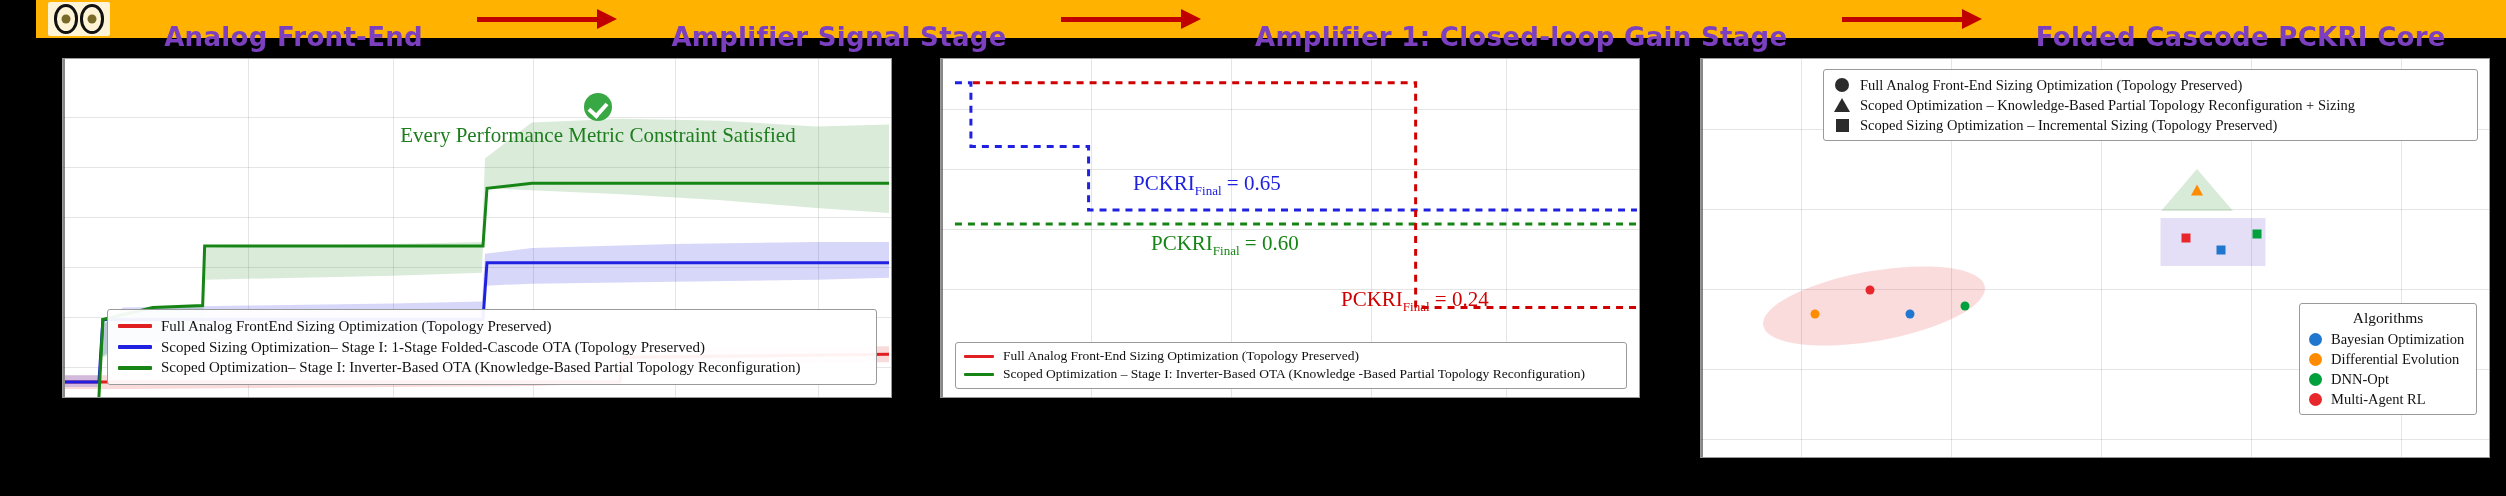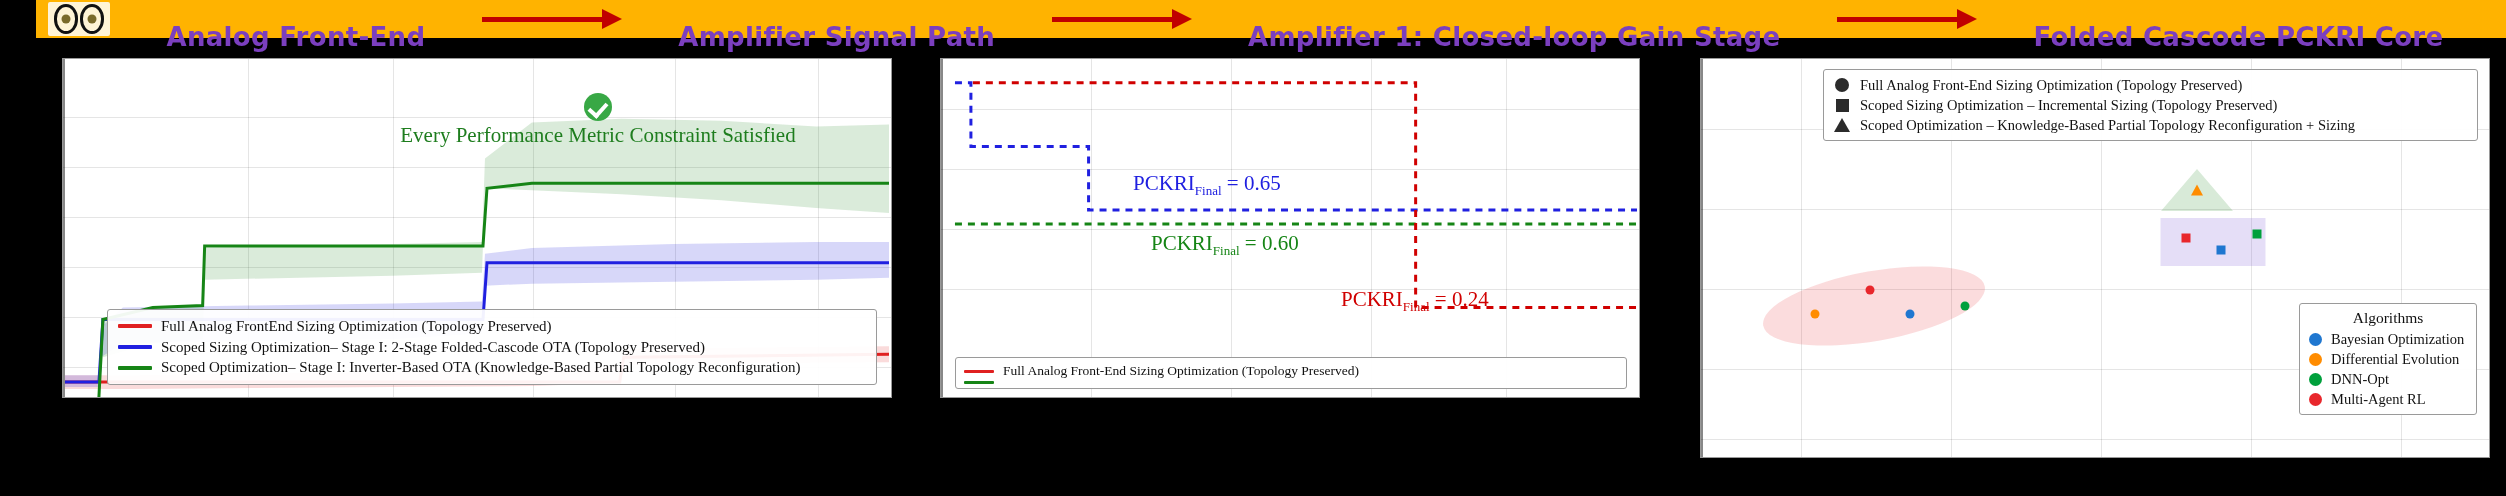--- a/index.html
+++ b/index.html
@@ -89,21 +89,21 @@
   <div class="eyes-badge">
     <div class="eye"></div>
     <div class="eye"></div>
   </div>
   <div class="chain">
     <span class="node">Analog Front-End</span>
     <span class="arrow">
         <span class="shaft"></span>
         <span class="head"></span>
       </span>
-    <span class="node">Amplifier Signal Path</span>
+    <span class="node">Amplifier Signal Stage</span>
     <span class="arrow">
         <span class="shaft"></span>
         <span class="head"></span>
       </span>
     <span class="node">Amplifier 1: Closed-loop Gain Stage</span>
     <span class="arrow">
         <span class="shaft"></span>
         <span class="head"></span>
       </span>
     <span class="node">Folded Cascode PCKRI Core</span>
@@ -155,21 +155,21 @@
         <div class="ok-text">Every Performance Metric Constraint Satisfied</div>
       </div>
 
       <div class="legend" id="legend-left">
         <div class="legend-row">
           <span class="lline" style="background:#E02020"></span>
           <span class="ltext">Full Analog FrontEnd Sizing Optimization (Topology Preserved)</span>
         </div>
         <div class="legend-row">
           <span class="lline" style="background:#2020E0"></span>
-          <span class="ltext">Scoped Sizing Optimization– Stage I: 2‐Stage Folded‐Cascode OTA (Topology Preserved)</span>
+          <span class="ltext">Scoped Sizing Optimization– Stage I: 1‐Stage Folded‐Cascode OTA (Topology Preserved)</span>
         </div>
         <div class="legend-row">
           <span class="lline" style="background:#168516"></span>
           <span class="ltext">Scoped Optimization– Stage I: Inverter‐Based OTA (Knowledge‐Based Partial Topology Reconfiguration)</span>
         </div>
       </div>
     </div>
   </div>
 
   <div class="panel" id="panel-mid">
@@ -200,20 +200,21 @@
         <span>PCKRI</span><sub>Final</sub><span> = 0.24</span>
       </div>
 
       <div class="legend" id="legend-mid">
         <div class="legend-row">
           <span class="lline" style="background:#E02020"></span>
           <span class="ltext">Full Analog Front-End Sizing Optimization (Topology Preserved)</span>
         </div>
         <div class="legend-row">
           <span class="lline" style="background:#168516"></span>
+          <span class="ltext">Scoped Optimization – Stage I: Inverter-Based OTA (Knowledge -Based Partial Topology Reconfiguration)</span>
         </div>
       </div>
     </div>
   </div>
 
   <div class="panel" id="panel-right">
     <div class="plotarea">
       <div class="axis-l"></div>
       <div class="gridv" style="left:100px"></div>
         <div class="gridv" style="left:250px"></div>
@@ -245,30 +246,30 @@
 
       <div class="legend" id="legend-markers">
         <div class="legend-row">
           <span class="mk">
               <span class="mk-circle"></span>
             </span>
           <span class="ltext">Full Analog Front-End Sizing Optimization (Topology Preserved)</span>
         </div>
         <div class="legend-row">
           <span class="mk">
+              <span class="mk-tri"></span>
+            </span>
+          <span class="ltext">Scoped Optimization – Knowledge-Based Partial Topology Reconfiguration + Sizing</span>
+        </div>
+        <div class="legend-row">
+          <span class="mk">
               <span class="mk-square"></span>
             </span>
           <span class="ltext">Scoped Sizing Optimization – Incremental Sizing (Topology Preserved)</span>
         </div>
-        <div class="legend-row">
-          <span class="mk">
-              <span class="mk-tri"></span>
-            </span>
-          <span class="ltext">Scoped Optimization – Knowledge-Based Partial Topology Reconfiguration + Sizing</span>
-        </div>
       </div>
 
       <div class="legend" id="legend-algos">
         <div class="algo-title">Algorithms</div>
         <div class="legend-row">
           <span class="dot" style="background:#1f77d0"></span>
           <span class="ltext">Bayesian Optimization</span>
         </div>
         <div class="legend-row">
           <span class="dot" style="background:#ff8c00"></span>

